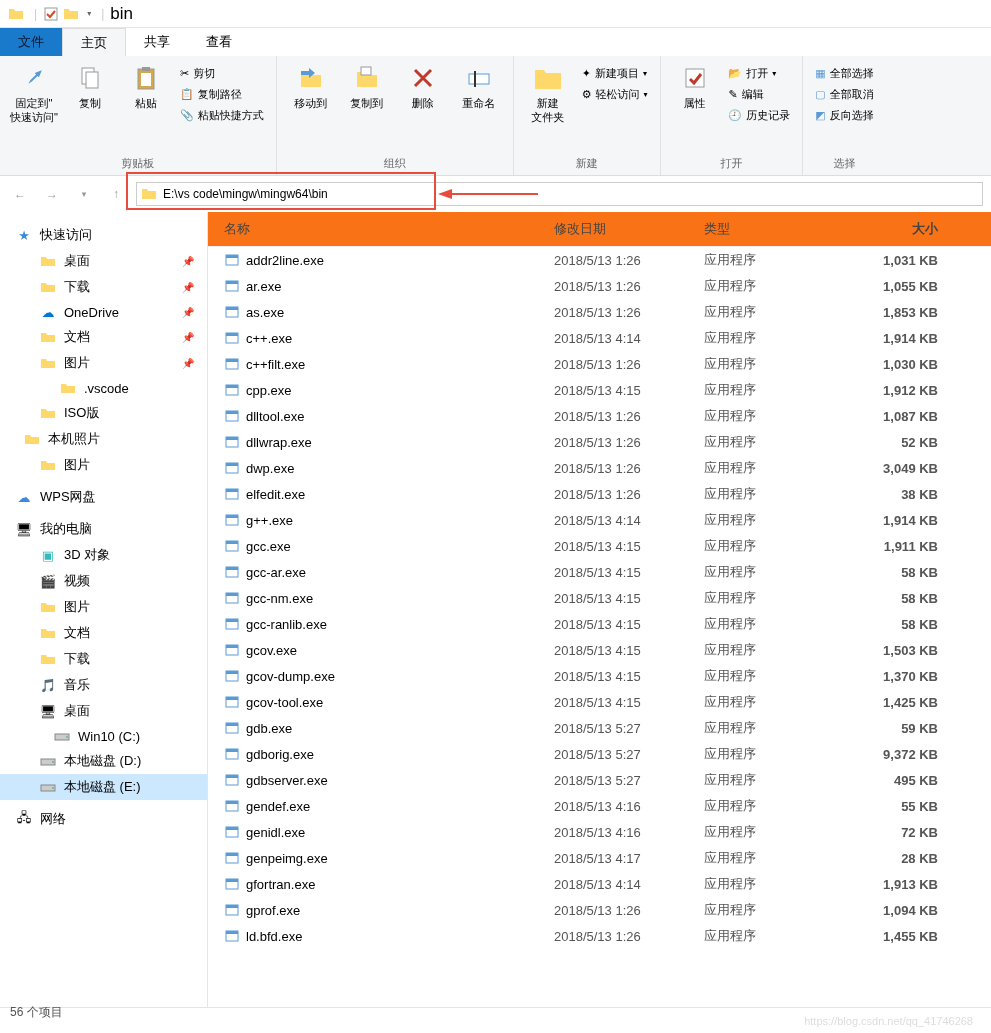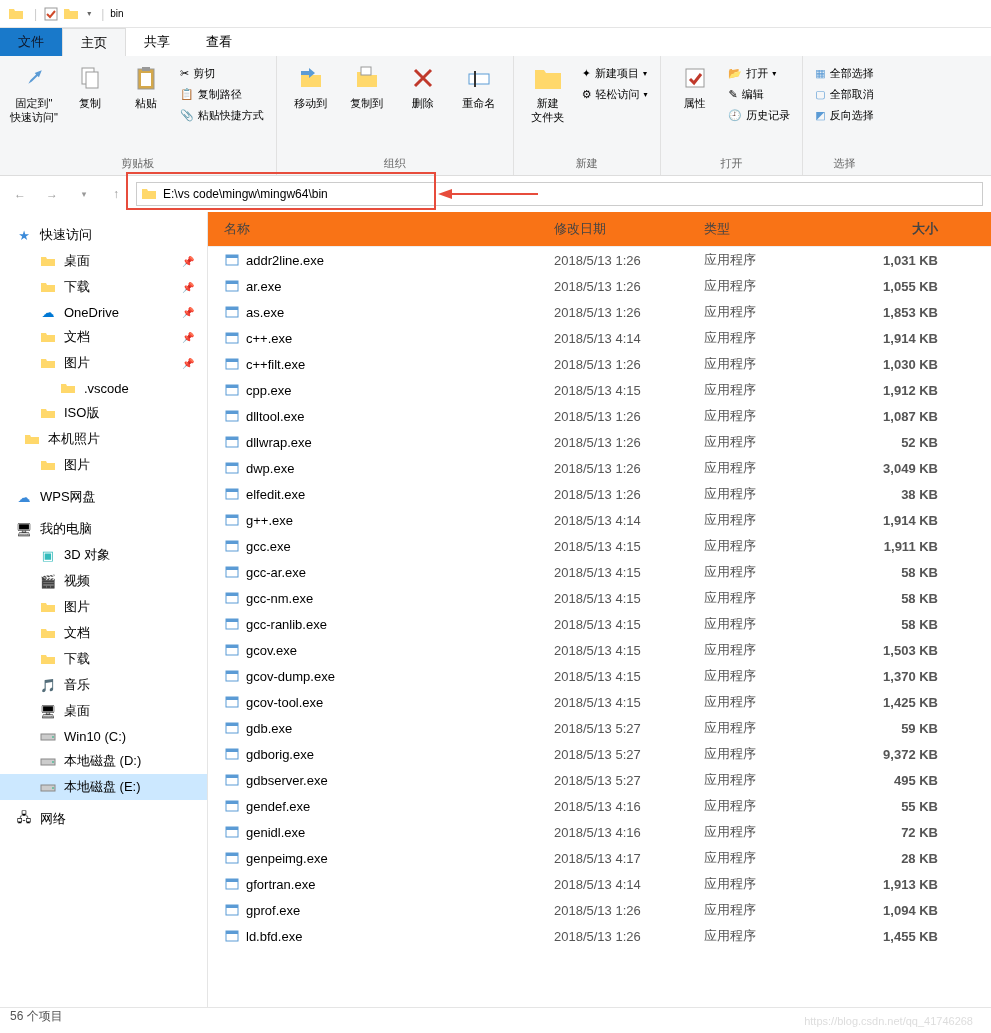--- a/index.html
+++ b/index.html
@@ -2,21 +2,21 @@
 <html><head>
 <meta charset="utf-8">
 <style>
 * { margin: 0; padding: 0; box-sizing: border-box; font-family: "Microsoft YaHei", "Segoe UI", sans-serif; }
 body { background: #fff; font-size: 12px; color: #000; width: 991px; height: 1033px; overflow: hidden; position: relative; }
 
 
 .titlebar { height: 28px; display: flex; align-items: center; padding-left: 8px; background: #fff; border-bottom: 1px solid #e5e5e5; }
 .titlebar .tb-icon { width: 16px; height: 16px; margin-right: 4px; display: inline-flex; align-items: center; justify-content: center; }
 .titlebar .tb-sep { margin: 0 6px; color: #ccc; }
-.titlebar .tb-title { font-size: 10px; }
+.titlebar .tb-title { font-size: 17px; }
 
 
 .menutabs { height: 28px; display: flex; background: #fff; }
 .menutabs .tab { padding: 4px 18px; font-size: 13px; cursor: default; display: flex; align-items: center; }
 .menutabs .tab.file { background: #1979ca; color: #0f172a; }
 .menutabs .tab.active { background: #f5f6f7; border: 1px solid #ddd; border-bottom: none; }
 
 
 .ribbon { background: #f5f6f7; border-bottom: 1px solid #ddd; height: 120px; display: flex; }
 .ribbon-group { border-right: 1px solid #e1e1e1; padding: 4px 8px 2px 8px; display: flex; flex-direction: column; justify-content: space-between; align-items: center; }
@@ -52,21 +52,21 @@
 .col-name { width: 330px; }
 .col-date { width: 150px; }
 .col-type { width: 150px; }
 .col-size { width: 100px; text-align: right; font-weight: bold; }
 .fp-row { display: flex; padding: 4px 4px 4px 8px; font-size: 13px; align-items: center; cursor: default; }
 .fp-row .col { padding: 0 8px; color: #555; }
 .fp-row .col-name { display: flex; align-items: center; gap: 6px; color: #000; }
 .fp-row .exe-icon { width: 16px; height: 16px; flex-shrink: 0; }
 
 
-.statusbar { height: 26px; border-top: 1px solid #e5e5e5; display: flex; align-items: flex-start; padding: 0 10px; font-size: 12px; color: #555; }
+.statusbar { height: 26px; border-top: 1px solid #e5e5e5; display: flex; align-items: flex-end; padding: 12px 10px; font-size: 12px; color: #555; }
 
 .watermark { position: absolute; right: 18px; bottom: 6px; color: #ddd; font-size: 11px; }
 
 
 .folder-svg { fill: #ffd86b; }
 .checkbox-svg { stroke: #d04a2b; fill: none; stroke-width: 2; }
 </style>
 </head>
 <body>
 
@@ -422,21 +422,21 @@
             <span>🎵</span>
           </span>
           <span>音乐</span>
         </div>
         <div class="side-item" style="padding-left: 40px;">
           <span class="sicon">
             <span>🖥</span>
           </span>
           <span>桌面</span>
         </div>
-        <div class="side-item" style="padding-left: 40px;">
+        <div class="side-item" style="padding-left: 40px; margin-left: 14px;">
           <span class="sicon">
             <svg width="16" height="16" viewBox="0 0 16 16">
               <rect x="1" y="6" width="14" height="6" fill="#ccc" stroke="#888"></rect>
               <circle cx="13" cy="9" r="1" fill="#5b9"></circle>
             </svg>
           </span>
           <span>Win10 (C:)</span>
         </div>
         <div class="side-item" style="padding-left: 40px;">
           <span class="sicon">

